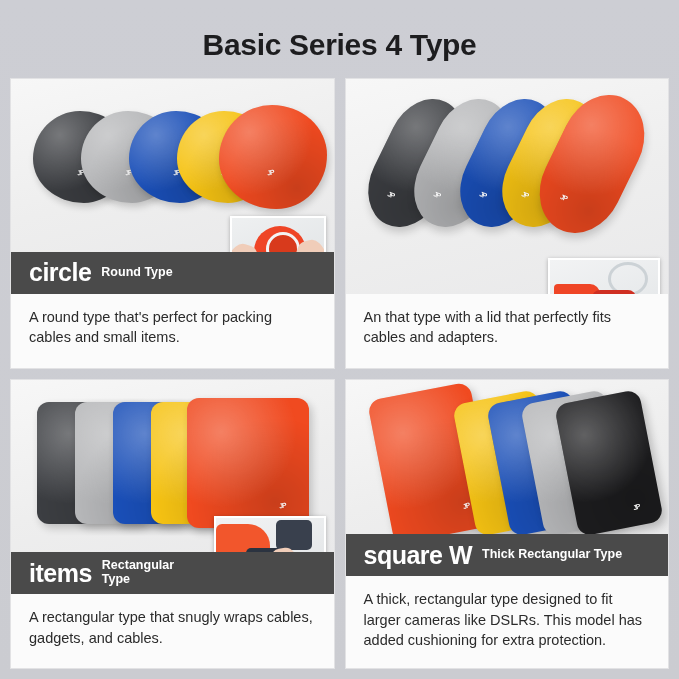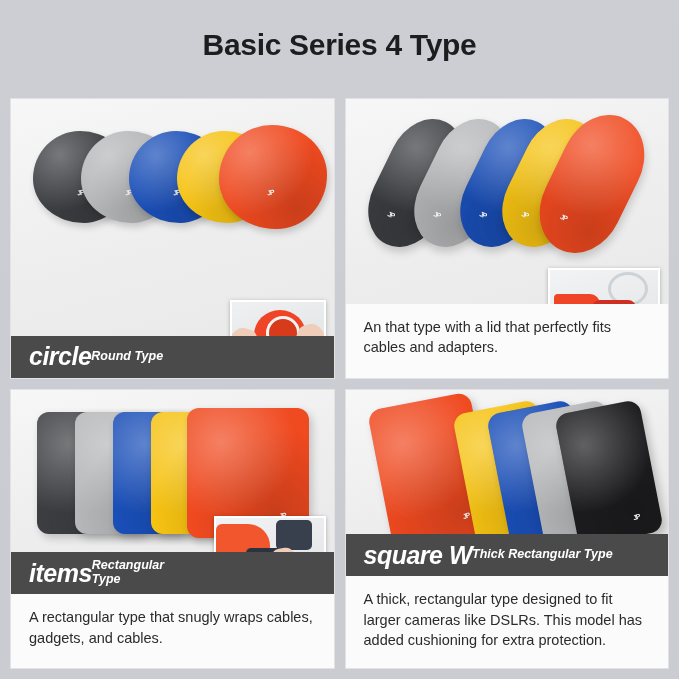--- a/index.html
+++ b/index.html
@@ -15,21 +15,21 @@
     display: flex; flex-direction: column;
     position: relative;
   }
   .page-title {
     text-align: center;
     font-size: 30px;
     font-weight: bold;
     color: #1d1d1f;
     letter-spacing: -0.3px;
     padding-top: 28px;
-    padding-bottom: 36px;
+    padding-bottom: 16px;
     flex: 0 0 auto;
   }
   .grid {
     flex: 1 1 auto;
     display: grid;
     grid-template-columns: 1fr 1fr;
     grid-template-rows: 1fr 1fr;
     gap: 10px;
     padding: 0 10px 10px 10px;
   }
@@ -118,24 +118,23 @@
   }
   .inset .obj { position: absolute; border-radius: 6px; }
   
   .labelbar {
     flex: 0 0 auto;
     height: 42px;
     background: #4a4a4a;
     display: flex;
     align-items: center;
     padding-left: 18px;
-    gap: 0;
+    gap: 10px;
     position: relative;
     z-index: 5;
-    font-style: italic;
   }
   .lb-main {
     color: #ffffff;
     font-size: 25px;
     font-weight: bold;
     letter-spacing: -0.5px;
     line-height: 1;
     white-space: nowrap;
   }
   .lb-sub {
@@ -197,20 +196,21 @@
           <div class="hand" style="left:-6px;top:26px;width:30px;height:46px;transform:rotate(18deg);"></div>
           <div class="hand" style="right:-4px;top:22px;width:30px;height:48px;transform:rotate(-14deg);"></div>
         </div>
       </div>
 
       <div class="labelbar">
         <span class="lb-main">circle</span>
         <span class="lb-sub one-line">Round Type</span>
       </div>
 
+      <div class="desc">A round type that's perfect for packing cables and small items.</div>
     </div>
 
     <div class="card">
       <div class="photo">
         <div class="ovl" style="left:34px;  background:#3c3e42;">
             <span class="tex"></span>
             <span class="logo" style="left:24px;top:104px;">JP</span>
           </div>
         <div class="ovl" style="left:80px;  background:#b6b7b9;">
             <span class="tex"></span>

